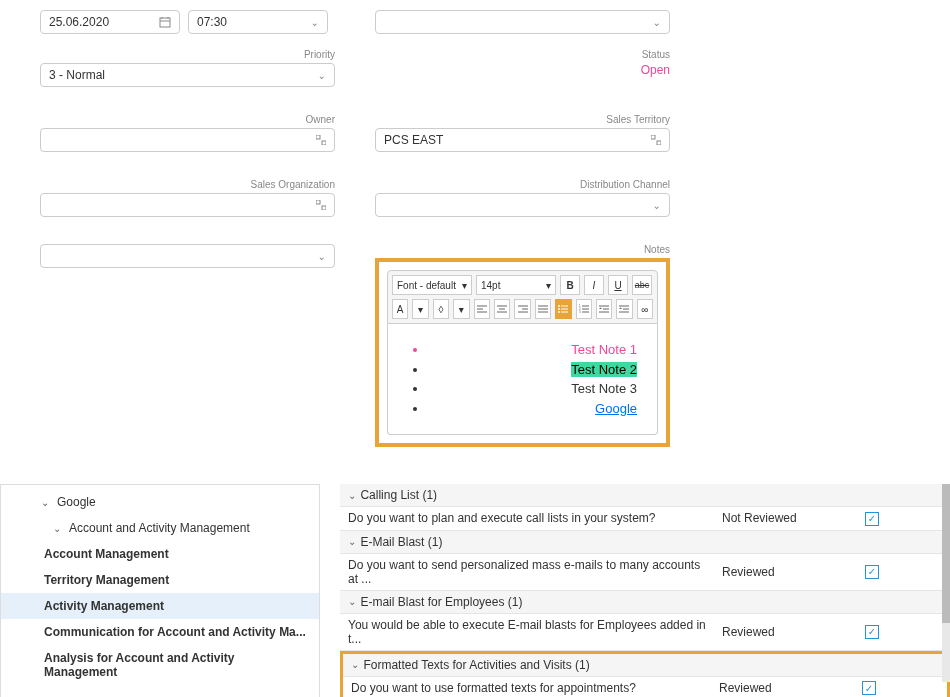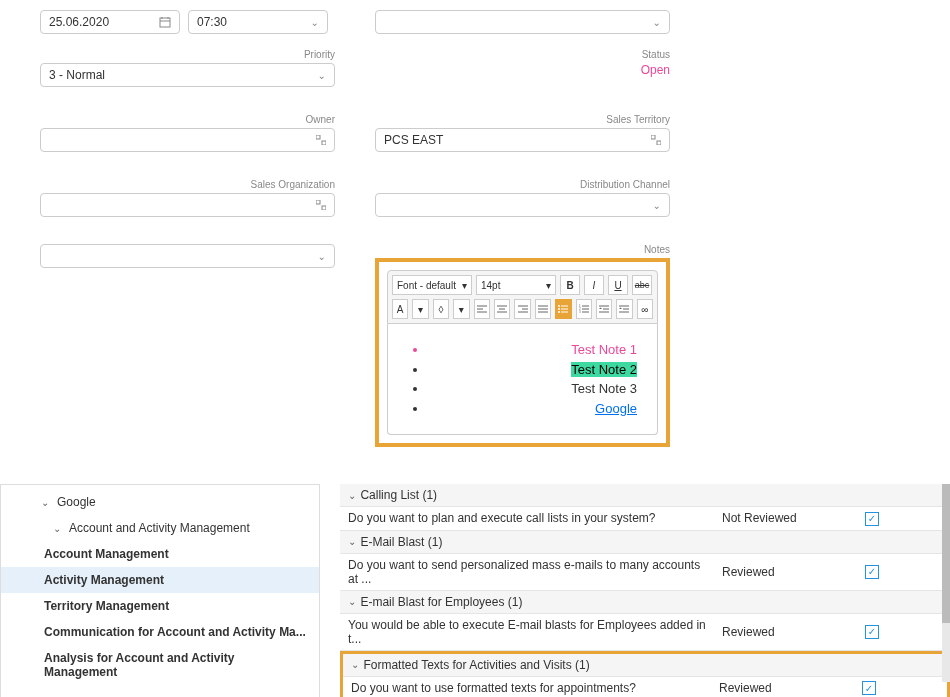--- a/index.html
+++ b/index.html
@@ -401,25 +401,25 @@
       <span class="tree-chevron">⌄</span>
       <span>Google</span>
     </div>
     <div class="tree-item level-1">
       <span class="tree-chevron">⌄</span>
       <span>Account and Activity Management</span>
     </div>
     <div class="tree-item level-2">
       <span>Account Management</span>
     </div>
+    <div class="tree-item level-2">
+      <span>Territory Management</span>
+    </div>
     <div class="tree-item level-2 selected">
       <span>Activity Management</span>
-    </div>
-    <div class="tree-item level-2">
-      <span>Territory Management</span>
     </div>
     <div class="tree-item level-2">
       <span>Communication for Account and Activity Ma...</span>
     </div>
     <div class="tree-item level-2">
       <span>Analysis for Account and Activity Management</span>
     </div>
 
   </div>
 

